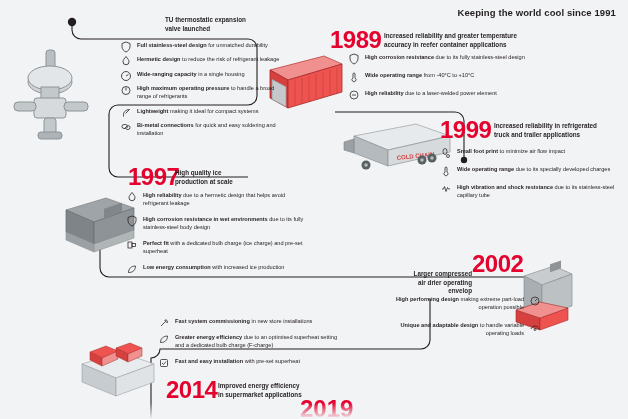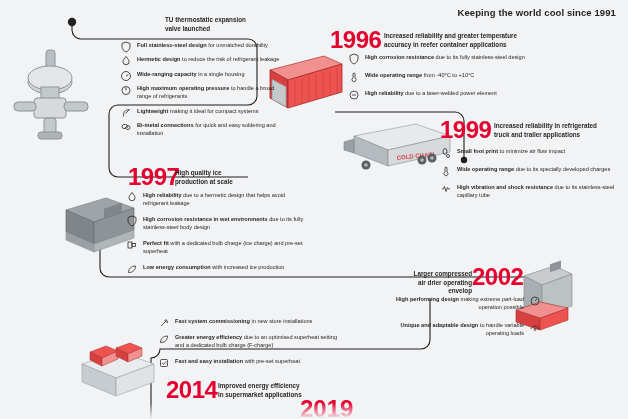--- a/index.html
+++ b/index.html
@@ -212,21 +212,21 @@
     <div class="bullet">
       <span class="ic">
           <svg viewBox="0 0 24 24">
             <path d="M9 15l6-6M8 7h3a4 4 0 010 8H8a4 4 0 010-8zM16 9h0a4 4 0 010 8h-3" fill="none" stroke="#231f20" stroke-width="1.5"></path>
           </svg>
         </span>
       <b>Bi-metal connections</b><span> for quick and easy soldering and installation</span>
     </div>
   </div>
 
-  <div class="year" style="left:330px;top:28px;">1996</div>
+  <div class="year" style="left:330px;top:28px;">1989</div>
   <div class="headline" style="left:384px;top:32px;width:160px;white-space:pre-line;">Increased reliability and greater temperature
 accuracy in reefer container applications</div>
 
   <div class="bullets" style="left:348px;top:54px;">
     <div class="bullet" style="width:160px;">
       <span class="ic">
           <svg viewBox="0 0 24 24">
             <path d="M12 2l8 3v6c0 5-3.5 9-8 11-4.5-2-8-6-8-11V5z" fill="none" stroke="#231f20" stroke-width="1.6"></path>
           </svg>
         </span>
@@ -316,21 +316,21 @@
     <div class="bullet" style="width:165px;margin-top:8px;">
       <span class="ic">
           <svg viewBox="0 0 24 24">
             <path d="M5 19c0-8 6-13 14-13 0 8-5 13-13 13z" fill="none" stroke="#231f20" stroke-width="1.5"></path>
           </svg>
         </span>
       <b>Low energy consumption</b><span> with increased ice production</span>
     </div>
   </div>
 
-  <div class="year" style="left:472px;top:265px;">2002</div>
+  <div class="year" style="left:472px;top:252px;">2002</div>
   <div class="headline" style="left:394px;top:270px;width:78px;text-align:right;white-space:pre-line;">Larger compressed
 air drier operating envelop</div>
 
   <div class="bullets" style="left:378px;top:296px;">
     <div class="bullet" style="width:146px;padding-left:0;padding-right:17px;text-align:right;">
       <span class="ic" style="left:auto;right:0;">
           <svg viewBox="0 0 24 24">
             <circle cx="12" cy="12" r="8" fill="none" stroke="#231f20" stroke-width="1.5"></circle>
             <path d="M12 12l4-4" stroke="#231f20" stroke-width="1.5"></path>
           </svg>

